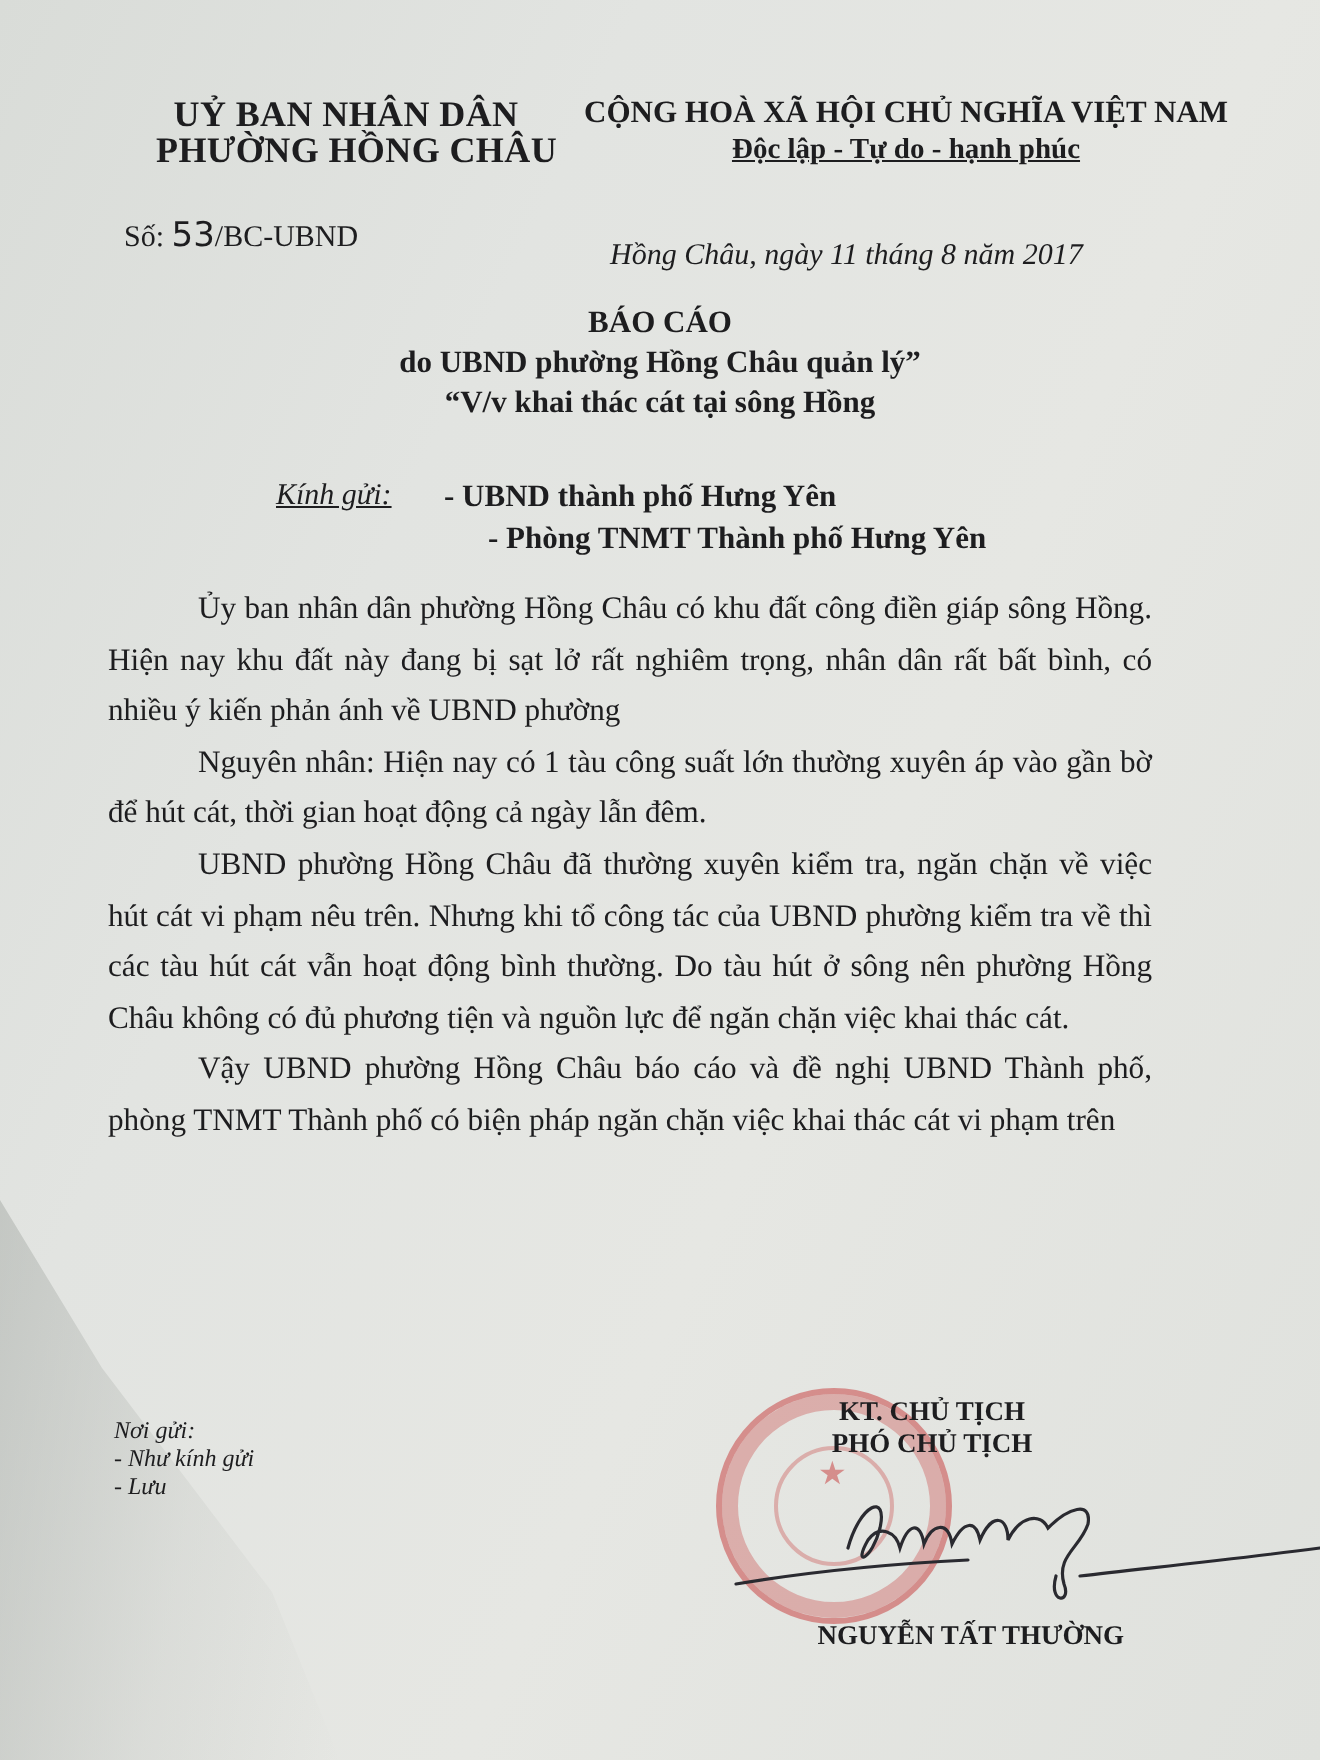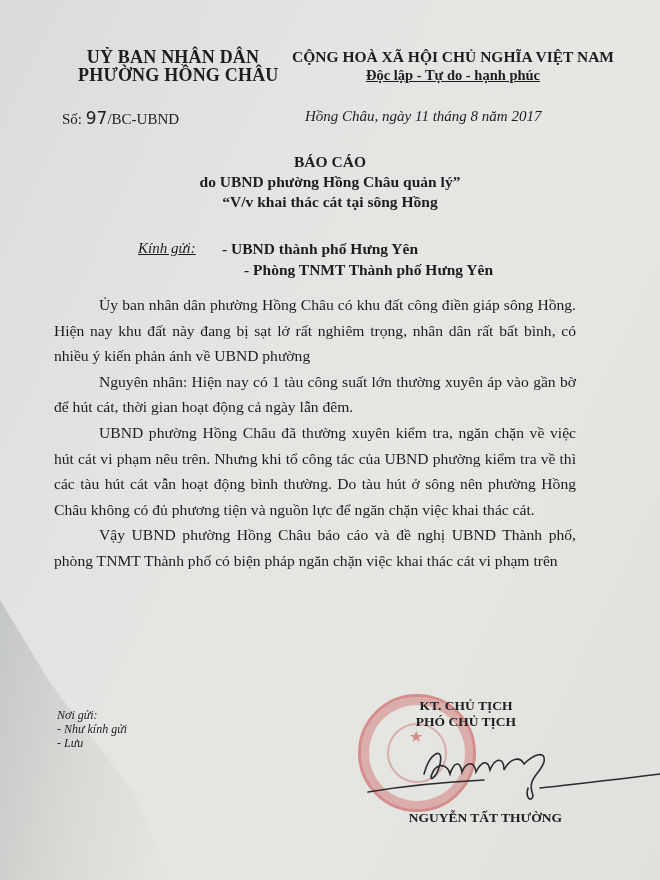--- a/index.html
+++ b/index.html
@@ -14,21 +14,21 @@
     background: linear-gradient(100deg, rgba(160,165,160,0.45) 0%, rgba(190,193,188,0.25) 55%, rgba(0,0,0,0) 100%);
     clip-path: polygon(0 0, 30% 30%, 80% 70%, 100% 100%, 0 100%);
     pointer-events:none;
   }
   .abs { position:absolute; white-space:nowrap; }
   .hdr-left { left:78px; top:48px; width:190px; text-align:center; font-weight:bold; font-size:18px; line-height:18px; letter-spacing:0.2px; }
   .hdr-right { left:258px; top:48px; width:390px; text-align:center; font-weight:bold; font-size:15.5px; line-height:18px; }
   .motto { font-size:14.5px; text-decoration:underline; }
   .so { left:62px; top:108px; font-size:15px; }
   .so .num { font-family:"DejaVu Sans", sans-serif; font-size:17px; }
-  .date { left:305px; top:108px; font-style:italic; font-size:15px; }
+  .date { left:305px; top:120px; font-style:italic; font-size:15px; }
   .title-block { left:100px; top:152px; width:460px; text-align:center; font-weight:bold; font-size:15.5px; line-height:20px; }
   .kinh-gui-label { left:138px; top:240px; font-style:italic; font-size:15px; text-decoration:underline; }
   .recip { font-weight:bold; font-size:15.5px; }
   .r1 { left:222px; top:240px; }
   .r2 { left:244px; top:261px; }
   .body { position:absolute; left:54px; top:292px; width:522px; font-size:15.6px; line-height:25.6px; text-align:justify; }
   .body p { margin:0 0 0 0; text-indent:45px; }
   .noi-gui { left:57px; top:708px; font-style:italic; font-size:12px; line-height:14px; white-space:normal; }
   .stamp {
     position:absolute; left:358px; top:694px; width:112px; height:112px; border-radius:50%;
@@ -49,21 +49,21 @@
 <div class="abs hdr-left">
   <div>UỶ BAN NHÂN DÂN</div>
   <div>PHƯỜNG HỒNG CHÂU</div>
 </div>
 
 <div class="abs hdr-right">
   <div>CỘNG HOÀ XÃ HỘI CHỦ NGHĨA VIỆT NAM</div>
   <div class="motto">Độc lập - Tự do - hạnh phúc</div>
 </div>
 
-<div class="abs so"><span>Số: </span><span class="num">97</span><span>/BC-UBND</span></div>
+<div class="abs so"><span>Số: </span><span class="num">53</span><span>/BC-UBND</span></div>
 
 <div class="abs date">Hồng Châu, ngày 11 tháng 8 năm 2017</div>
 
 <div class="abs title-block">
   <div>BÁO CÁO</div>
   <div>do UBND phường Hồng Châu quản lý”</div>
   <div>“V/v khai thác cát tại sông Hồng</div>
 </div>
 
 <div class="abs kinh-gui-label">Kính gửi:</div>

